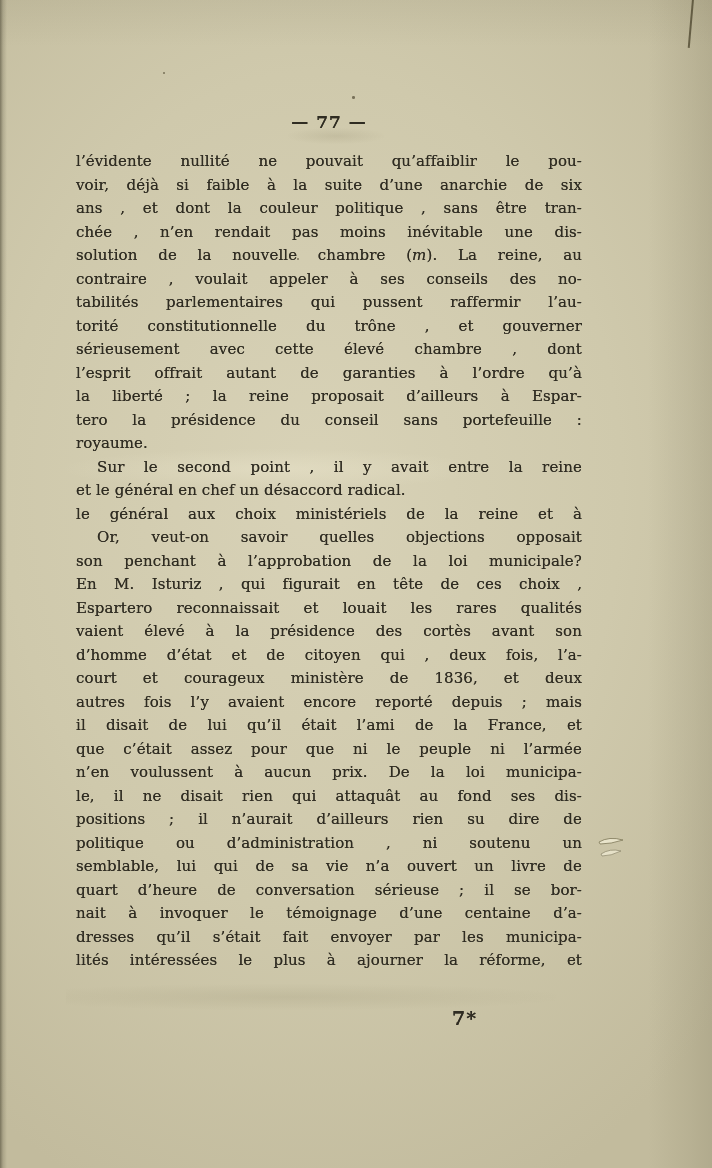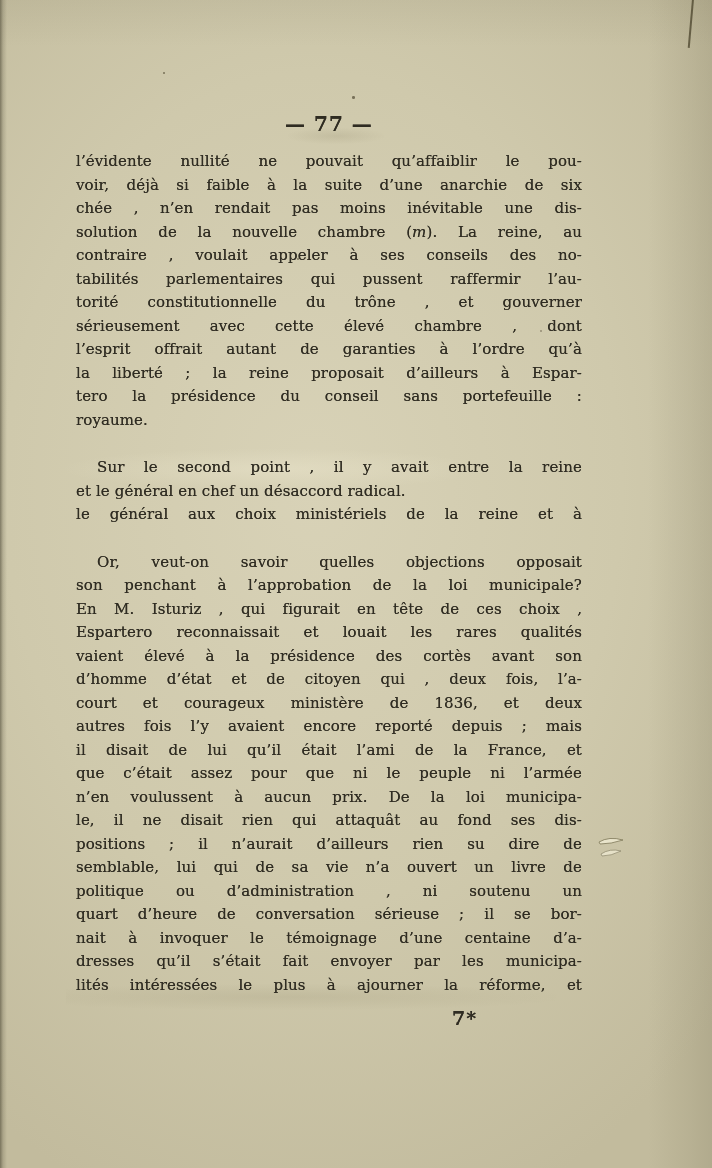--- a/index.html
+++ b/index.html
@@ -12,32 +12,32 @@
     background:
       linear-gradient(to right, rgba(62,58,40,.55) 0px, rgba(62,58,40,.18) 3px, rgba(62,58,40,0) 7px),
       linear-gradient(to right, rgba(0,0,0,0) 91%, rgba(90,84,58,.10) 97%, rgba(90,84,58,.16) 100%),
       linear-gradient(to bottom, rgba(90,84,58,.08) 0%, rgba(0,0,0,0) 4%),
       radial-gradient(ellipse 560px 760px at 44% 42%, var(--paper-light) 0%, var(--paper) 55%, var(--paper-dark) 100%);
     font-family:"DejaVu Serif","Liberation Serif",serif;
     color:var(--ink);
   }
   .page-header{
     position:absolute; left:76px; top:112px; width:506px;
-    text-align:center; font-size:20px; font-weight:bold;
+    text-align:center; font-size:17px; font-weight:bold;
     letter-spacing:1px; text-shadow:0 0 .5px rgba(47,44,34,.85);
   }
   .text-block{
     position:absolute; left:76px; top:150px; width:506px;
     font-size:15px; line-height:23.5px;
     text-shadow:0 0 .5px rgba(47,44,34,.8);
     letter-spacing:.1px;
   }
   .line{ text-align:justify; text-align-last:justify; height:23.5px; white-space:normal; overflow:visible;}
   .line.end{ text-align-last:left; }
-  .line.indent{ padding-left:21px;margin-top:24px; }
+  .line.indent{ padding-left:21px; }
   .line i{ font-style:italic; }
   .signature{
     position:absolute; left:452px; top:1007px; font-size:19px; font-weight:bold;
     text-shadow:0 0 .5px rgba(47,44,34,.85); letter-spacing:1px;
   }
   .hairline-top-right{
     position:absolute; left:690px; top:-4px; width:1.5px; height:52px;
     background:rgba(72,66,42,.75); transform:rotate(5deg);
   }
   .paper-flaw{ position:absolute; left:597px; top:835px; }
@@ -77,20 +77,21 @@
       <path d="M2 7 Q12 1 26 5 Q14 9 3 9 Z" fill="#e9e4cb" stroke="#7d7758" stroke-width="0.8"></path>
       <path d="M4 19 Q13 13 24 16 Q14 21 5 21 Z" fill="#e6e1c8" stroke="#8a8468" stroke-width="0.7"></path>
     </svg>
   </div>
 
   <div class="page-header">— 77 —</div>
 
   <div class="text-block">
       <div class="line"><span>l’évidente nullité ne pouvait qu’affaiblir le pou-</span></div>
       <div class="line"><span>voir, déjà si faible à la suite d’une anarchie de six</span></div>
+      <div class="line"><span>ans , et dont la couleur politique , sans être tran-</span></div>
       <div class="line"><span>chée , n’en rendait pas moins inévitable une dis-</span></div>
       <div class="line"><span>solution de la nouvelle chambre (</span><i>m</i><span>). La reine, au</span></div>
       <div class="line"><span>contraire , voulait appeler à ses conseils des no-</span></div>
       <div class="line"><span>tabilités parlementaires qui pussent raffermir l’au-</span></div>
       <div class="line"><span>torité constitutionnelle du trône , et gouverner</span></div>
       <div class="line"><span>sérieusement avec cette élevé chambre , dont</span></div>
       <div class="line"><span>l’esprit offrait autant de garanties à l’ordre qu’à</span></div>
       <div class="line"><span>la liberté ; la reine proposait d’ailleurs à Espar-</span></div>
       <div class="line"><span>tero la présidence du conseil sans portefeuille :</span></div>
       <div class="line end"><span>royaume.</span></div>
@@ -103,22 +104,22 @@
       <div class="line"><span>Espartero reconnaissait et louait les rares qualités</span></div>
       <div class="line"><span>vaient élevé à la présidence des cortès avant son</span></div>
       <div class="line"><span>d’homme d’état et de citoyen qui , deux fois, l’a-</span></div>
       <div class="line"><span>court et courageux ministère de 1836, et deux</span></div>
       <div class="line"><span>autres fois l’y avaient encore reporté depuis ; mais</span></div>
       <div class="line"><span>il disait de lui qu’il était l’ami de la France, et</span></div>
       <div class="line"><span>que c’était assez pour que ni le peuple ni l’armée</span></div>
       <div class="line"><span>n’en voulussent à aucun prix. De la loi municipa-</span></div>
       <div class="line"><span>le, il ne disait rien qui attaquât au fond ses dis-</span></div>
       <div class="line"><span>positions ; il n’aurait d’ailleurs rien su dire de</span></div>
+      <div class="line"><span>politique ou d’administration , ni soutenu un</span></div>
       <div class="line"><span>semblable, lui qui de sa vie n’a ouvert un livre de</span></div>
-      <div class="line"><span>politique ou d’administration , ni soutenu un</span></div>
       <div class="line"><span>quart d’heure de conversation sérieuse ; il se bor-</span></div>
       <div class="line"><span>nait à invoquer le témoignage d’une centaine d’a-</span></div>
       <div class="line"><span>dresses qu’il s’était fait envoyer par les municipa-</span></div>
       <div class="line"><span>lités intéressées le plus à ajourner la réforme, et</span></div>
     </div>
 
   <div class="signature">7*</div>
 </div>
 
 </body></html>

